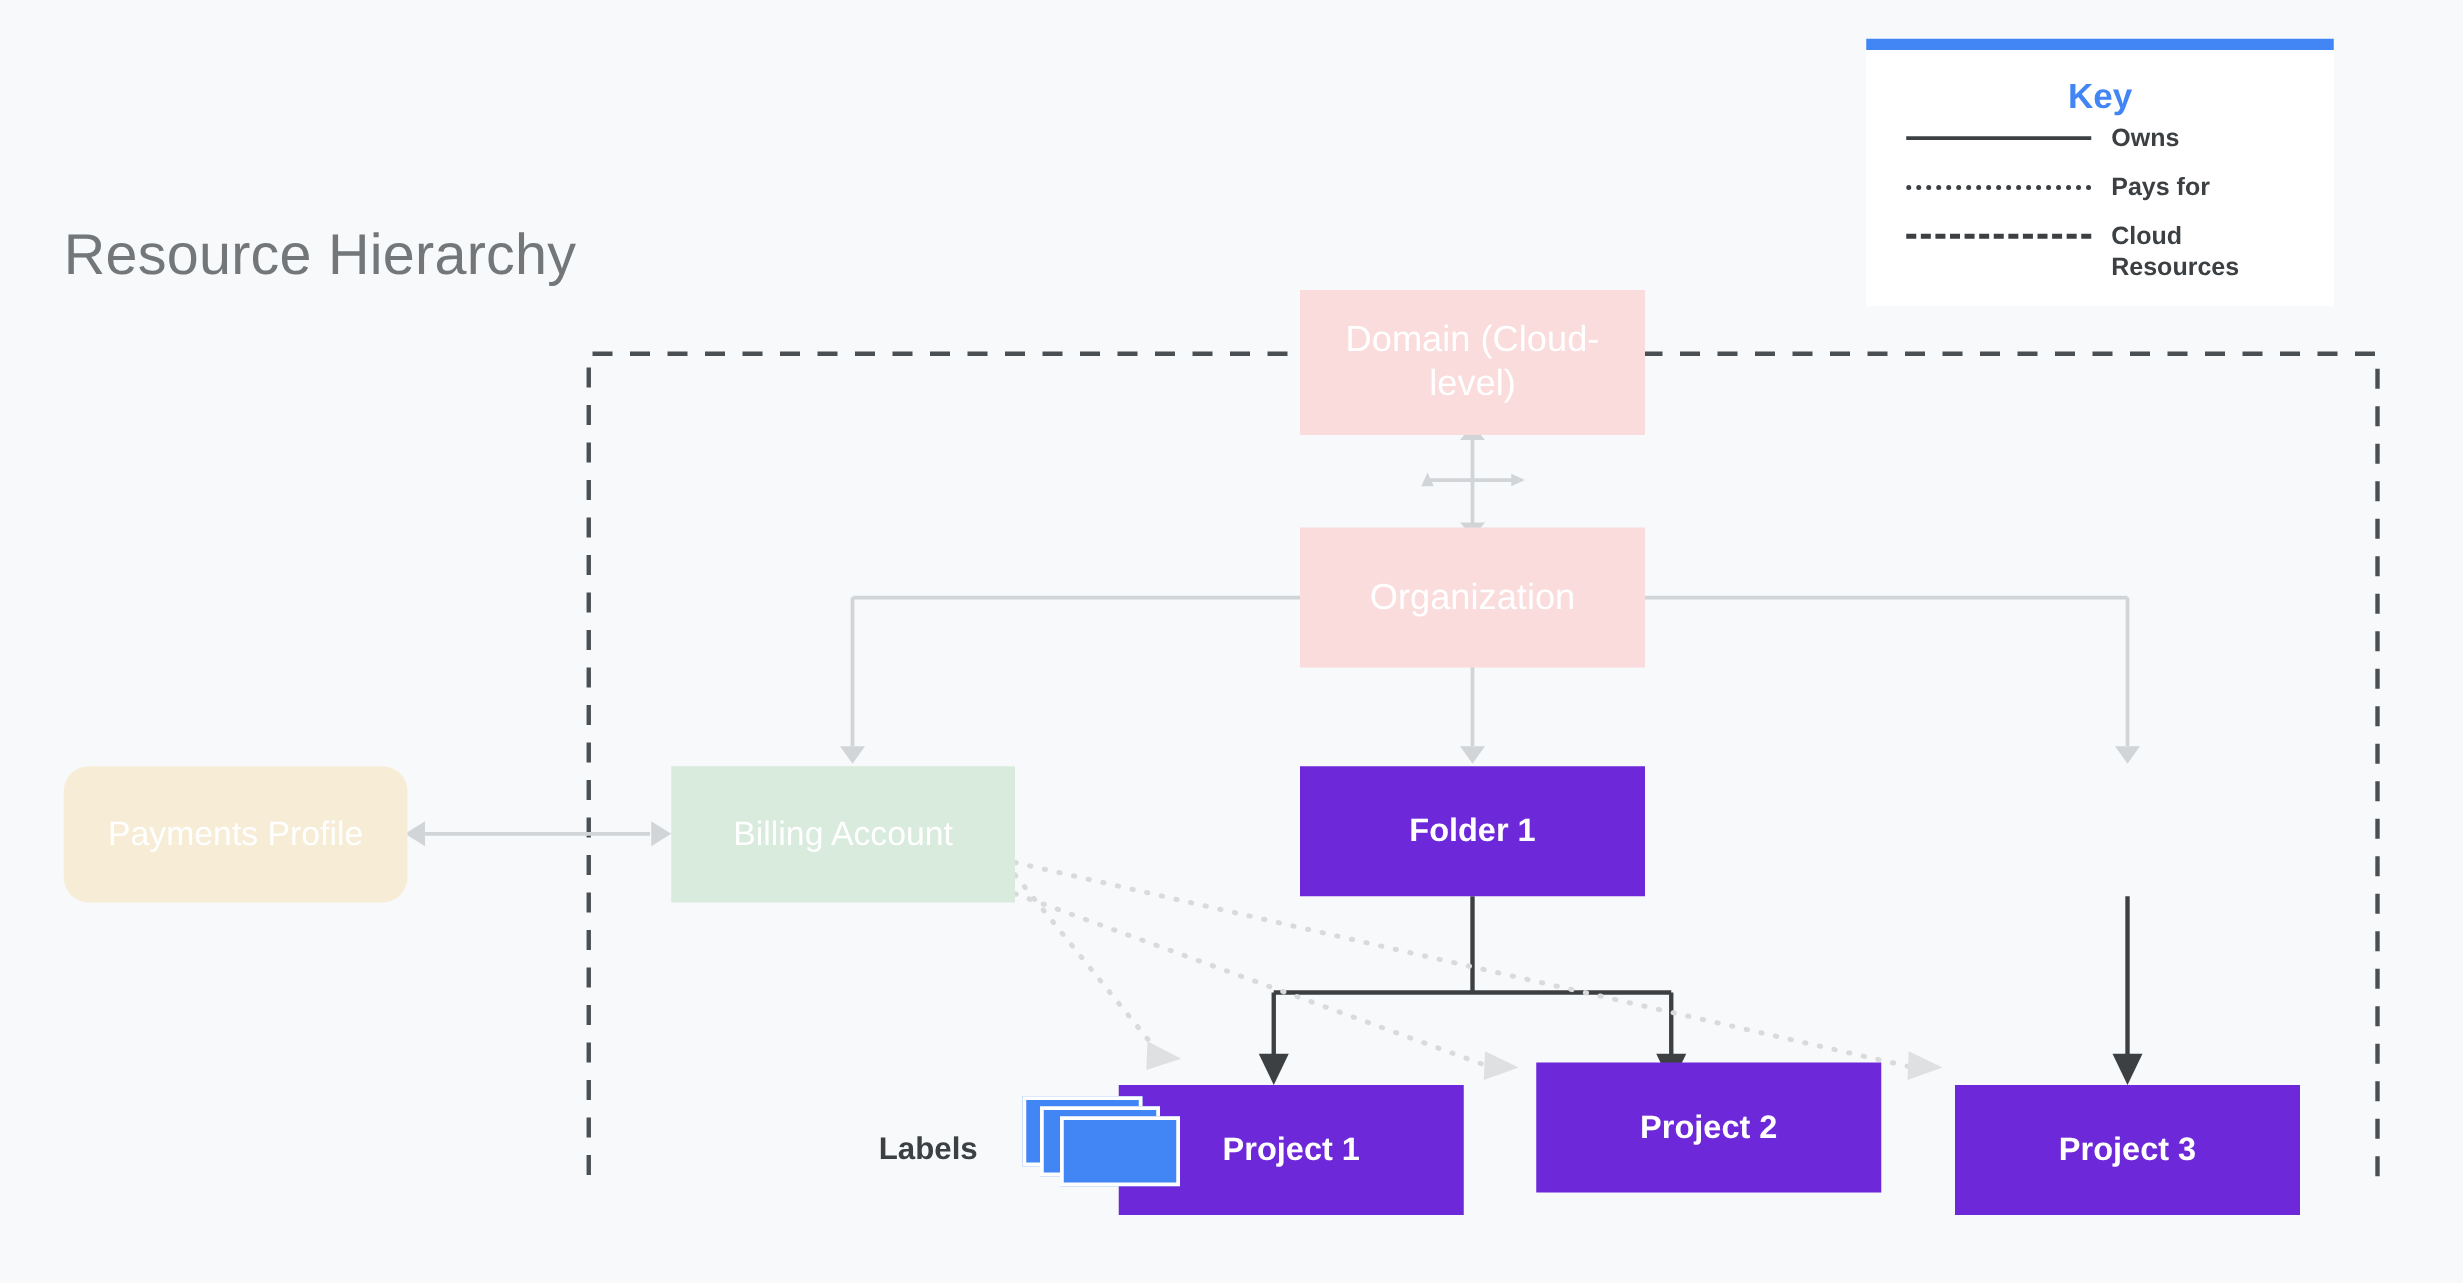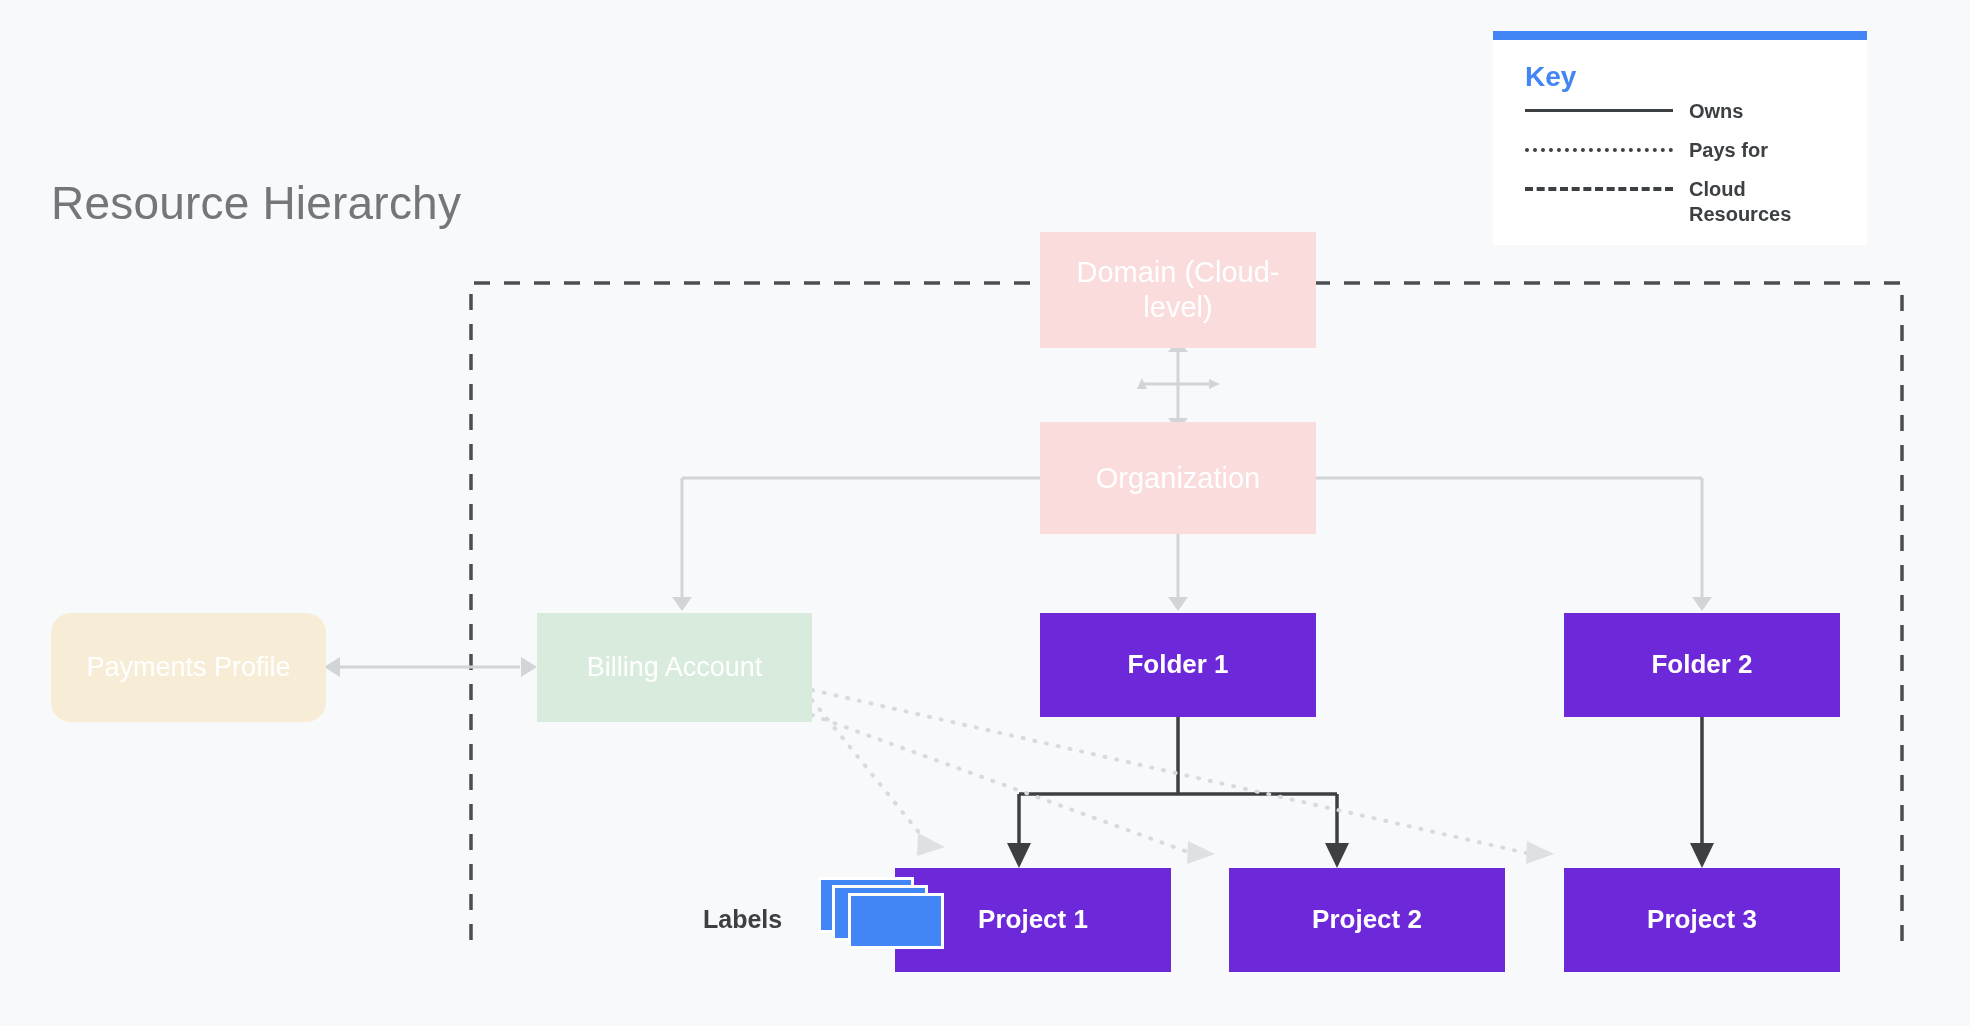--- a/index.html
+++ b/index.html
@@ -134,20 +134,21 @@
   }
   .key-body {
     padding: 22px 32px 18px 32px;
   }
   .key-title {
     font-size: 28px;
     font-weight: 700;
     color: #4285F4;
     line-height: 1.1;
     margin: 0 0 6px 0;
+    text-align: center;
   }
   .key-rows { display: block; }
   .key-row {
     display: flex;
     align-items: flex-start;
     margin-bottom: 14px;
   }
   .key-row:last-child { margin-bottom: 0; }
   .key-sample {
     width: 148px;
@@ -269,29 +270,26 @@
   </div>
 
   <div class="node green" style="left:537px; top:613px; width:275px; height:109px;align-items:center;">
     <span class="node-label">Billing Account</span>
   </div>
 
   <div class="node blue" style="left:1040px; top:613px; width:276px; height:104px;">
     <span class="node-label">Folder 1</span>
   </div>
 
-  <div class="node blue" style="left:1564px; top:613px; width:276px; height:104px;">
-    <span class="node-label">Folder 2</span>
-  </div>
 
   <div class="node blue" style="left:895px; top:868px; width:276px; height:104px;">
     <span class="node-label">Project 1</span>
   </div>
 
-  <div class="node blue" style="left:1229px; top:868px; width:276px; height:104px;">
+  <div class="node blue" style="left:1229px; top:850px; width:276px; height:104px;">
     <span class="node-label">Project 2</span>
   </div>
 
   <div class="node blue" style="left:1564px; top:868px; width:276px; height:104px;">
     <span class="node-label">Project 3</span>
   </div>
 
   <div class="labels-text">Labels</div>
 
   <div class="labels-stack">

